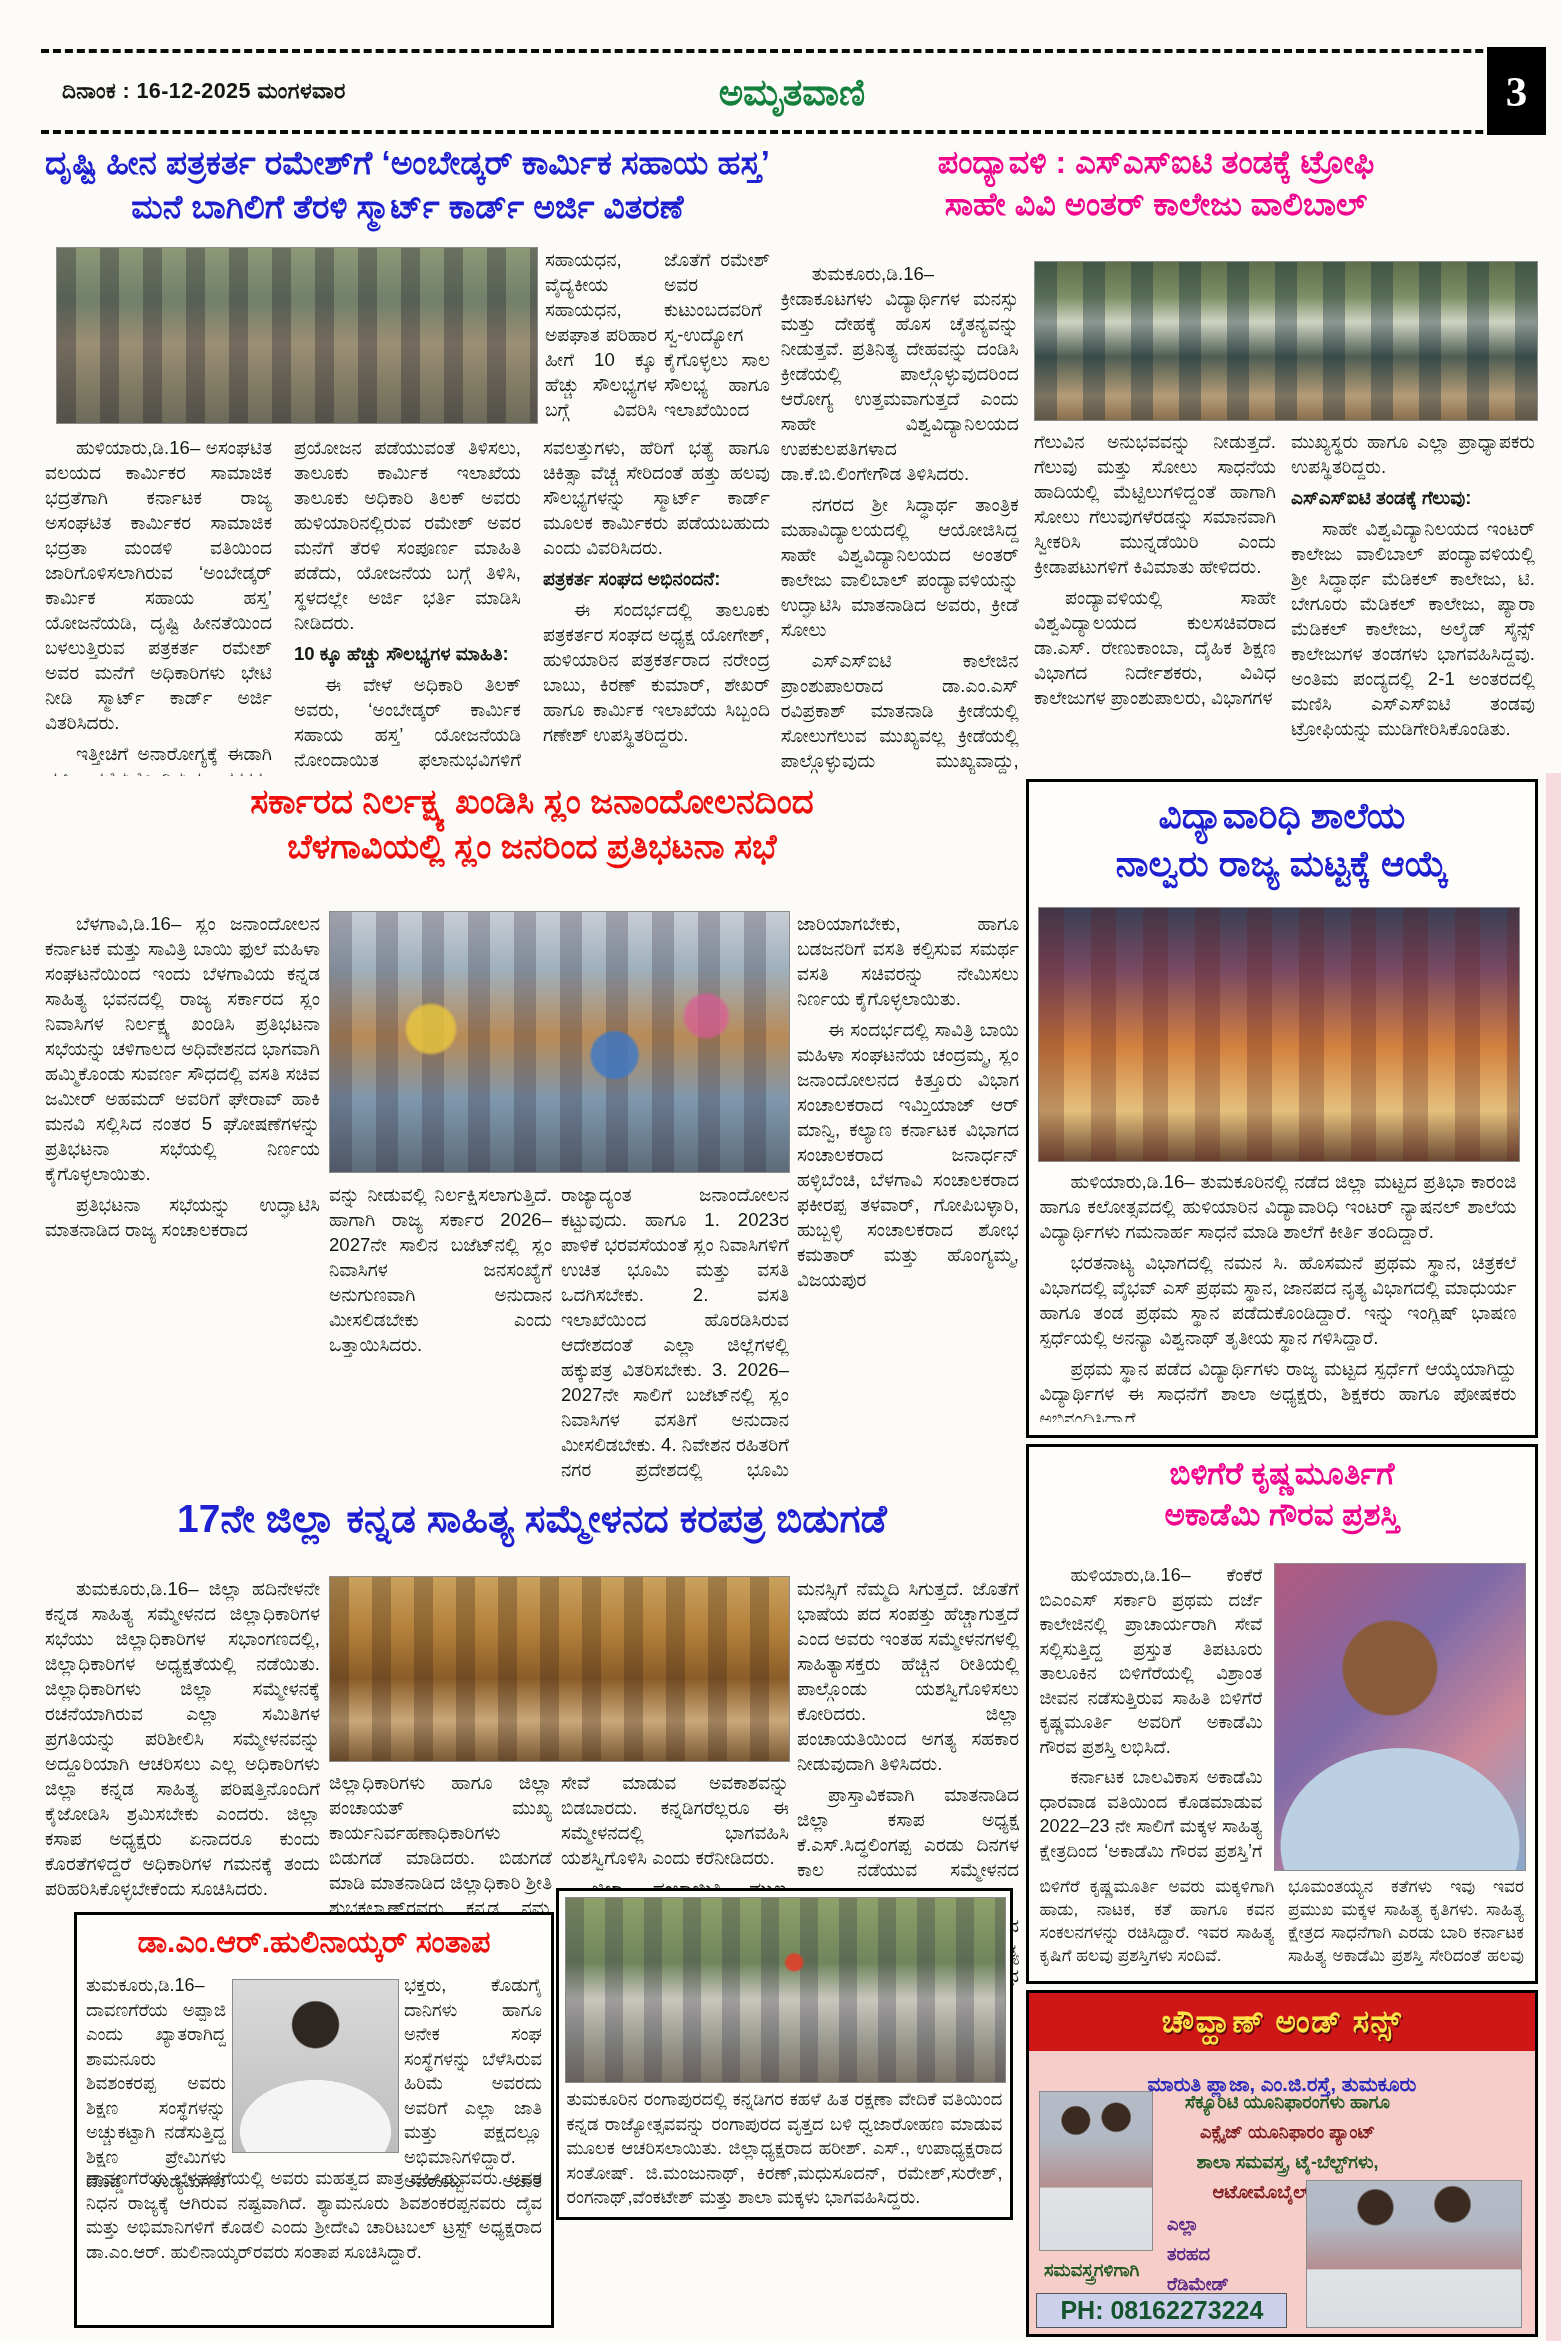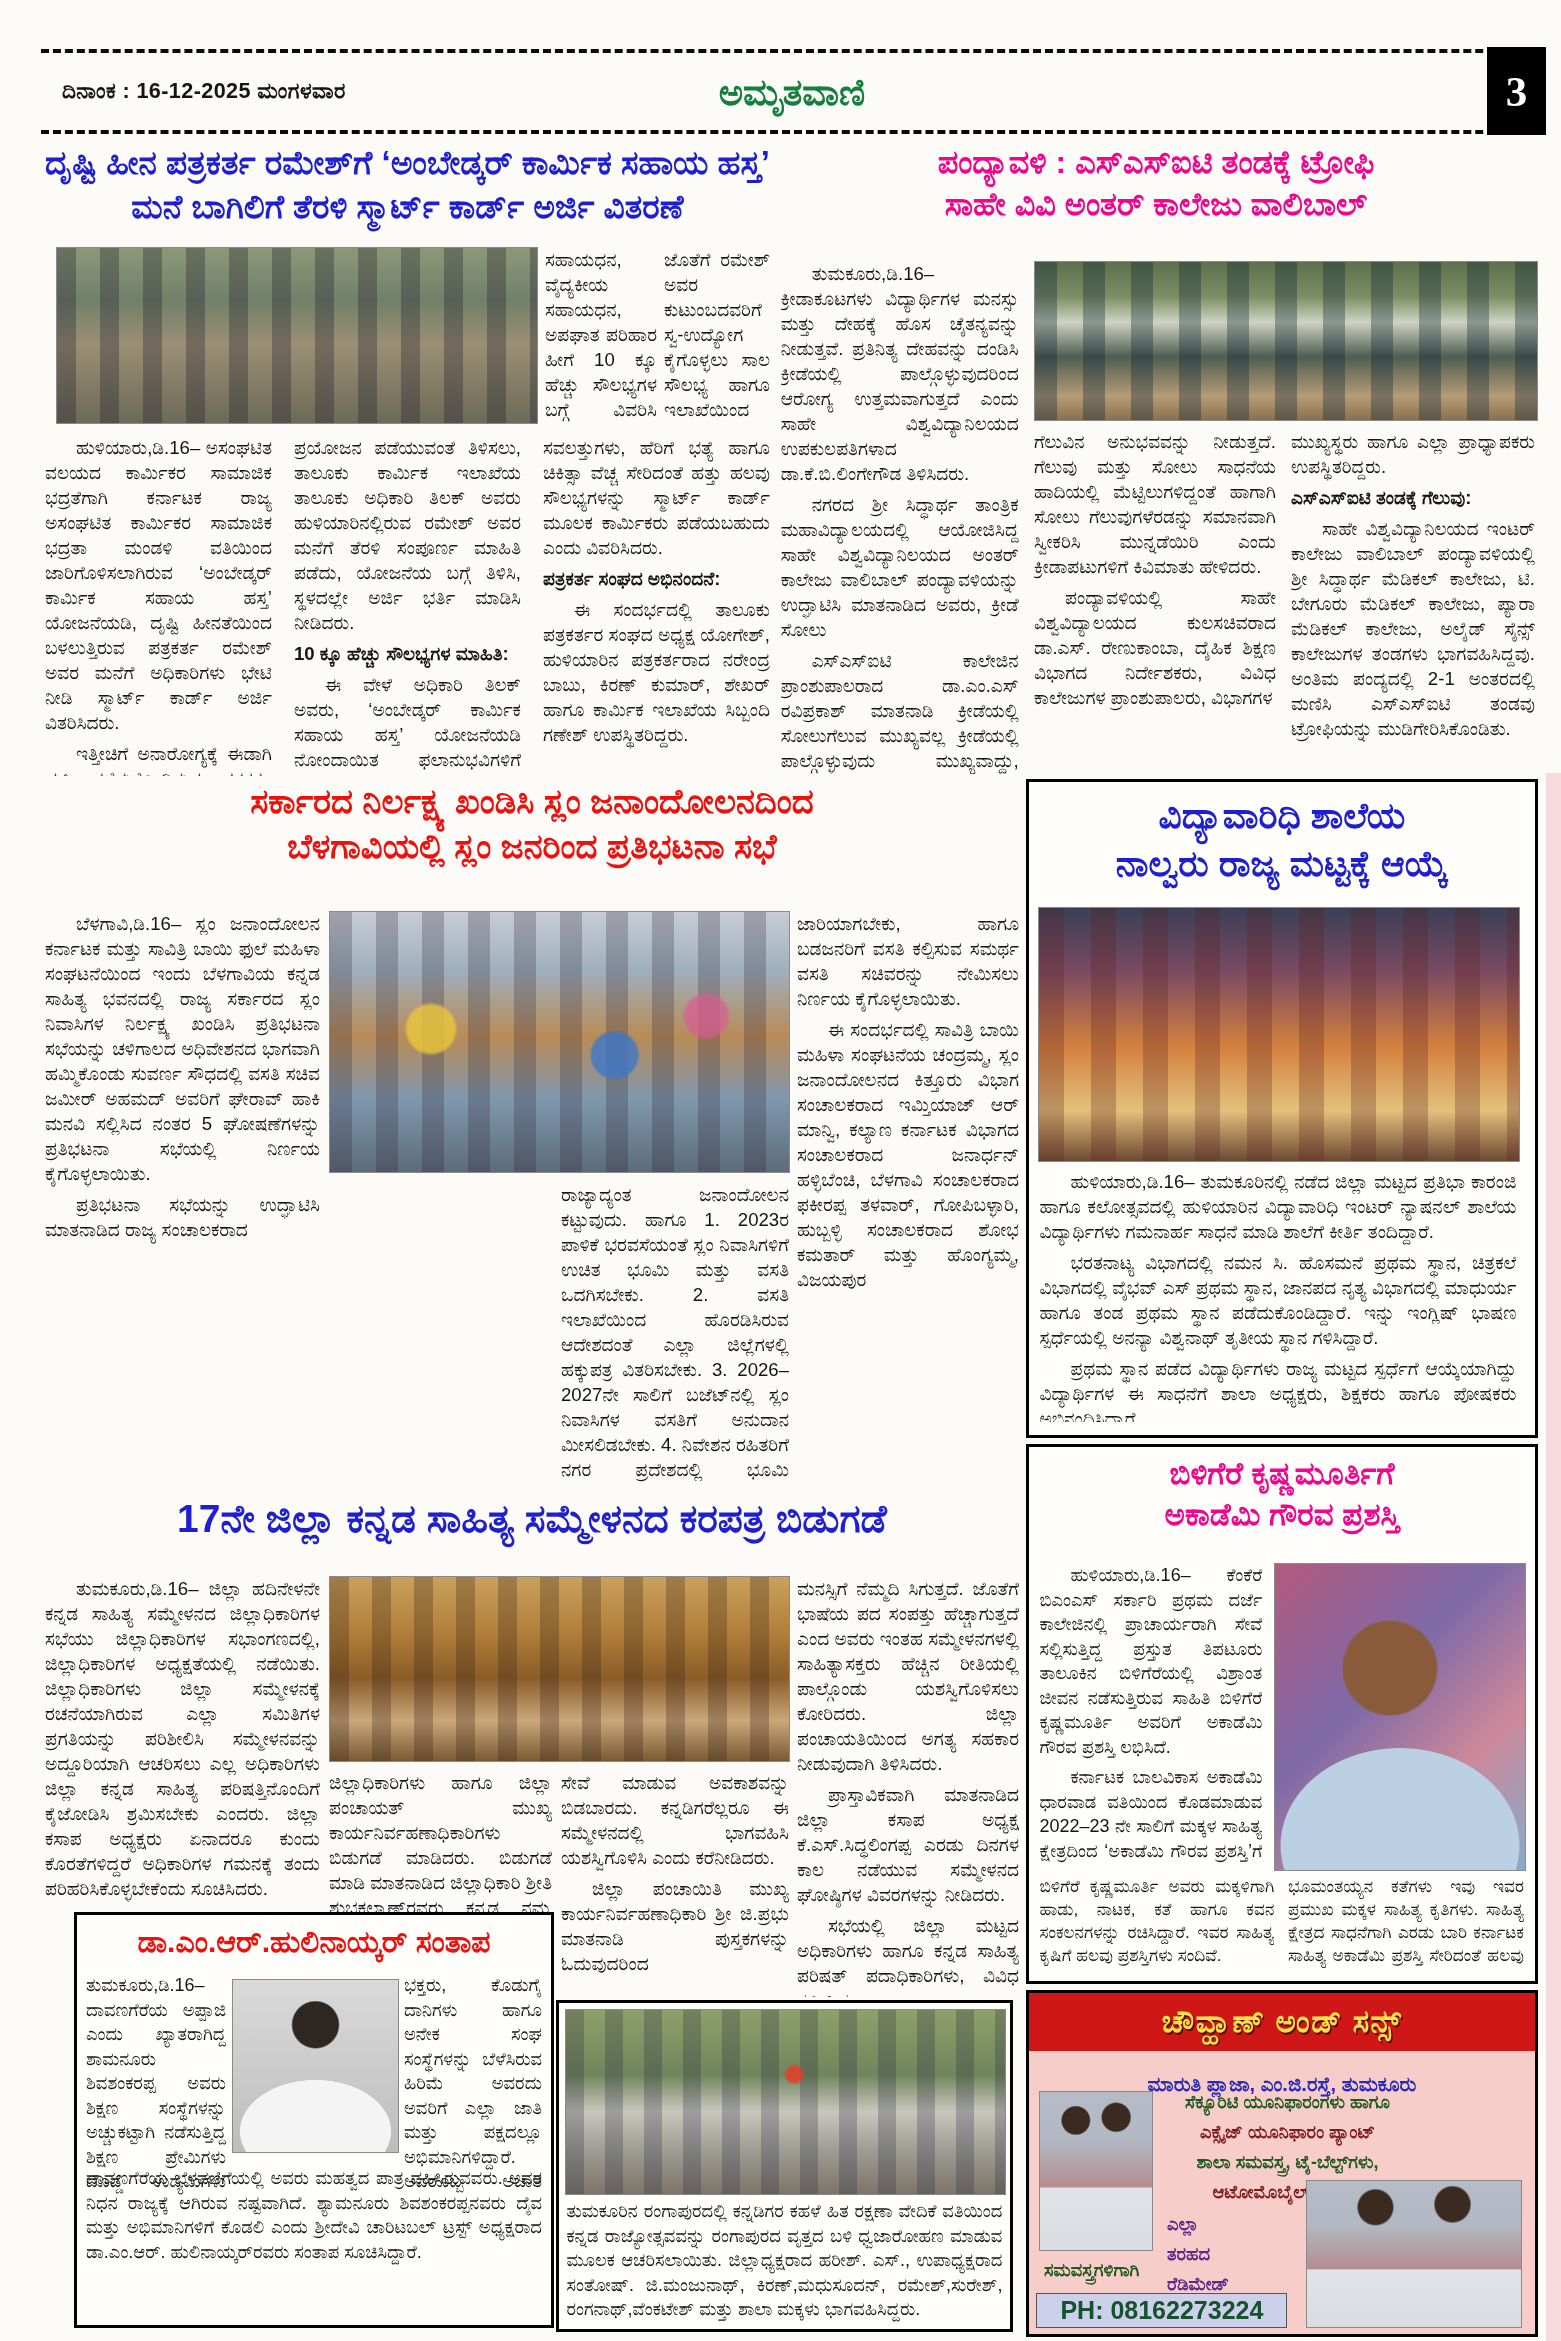--- a/index.html
+++ b/index.html
@@ -132,20 +132,23 @@
 </div>
 
 <div class="abs" style="left:45px;top:779px;width:974px;height:708px;">
   <div class="hl hl-red" style="font-size:34px;">ಸರ್ಕಾರದ ನಿರ್ಲಕ್ಷ್ಯ ಖಂಡಿಸಿ ಸ್ಲಂ ಜನಾಂದೋಲನದಿಂದ</div>
   <div class="hl hl-red" style="font-size:34px;">ಬೆಳಗಾವಿಯಲ್ಲಿ ಸ್ಲಂ ಜನರಿಂದ ಪ್ರತಿಭಟನಾ ಸಭೆ</div>
   <div class="abs col" style="left:0;top:132px;width:275px;height:574px;">
     <p>ಬೆಳಗಾವಿ,ಡಿ.16– ಸ್ಲಂ ಜನಾಂದೋಲನ ಕರ್ನಾಟಕ ಮತ್ತು ಸಾವಿತ್ರಿ ಬಾಯಿ ಫುಲೆ ಮಹಿಳಾ ಸಂಘಟನೆಯಿಂದ ಇಂದು ಬೆಳಗಾವಿಯ ಕನ್ನಡ ಸಾಹಿತ್ಯ ಭವನದಲ್ಲಿ ರಾಜ್ಯ ಸರ್ಕಾರದ ಸ್ಲಂ ನಿವಾಸಿಗಳ ನಿರ್ಲಕ್ಷ್ಯ ಖಂಡಿಸಿ ಪ್ರತಿಭಟನಾ ಸಭೆಯನ್ನು ಚಳಿಗಾಲದ ಅಧಿವೇಶನದ ಭಾಗವಾಗಿ ಹಮ್ಮಿಕೊಂಡು ಸುವರ್ಣ ಸೌಧದಲ್ಲಿ ವಸತಿ ಸಚಿವ ಜಮೀರ್ ಅಹಮದ್ ಅವರಿಗೆ ಘೇರಾವ್ ಹಾಕಿ ಮನವಿ ಸಲ್ಲಿಸಿದ ನಂತರ 5 ಘೋಷಣೆಗಳನ್ನು ಪ್ರತಿಭಟನಾ ಸಭೆಯಲ್ಲಿ ನಿರ್ಣಯ ಕೈಗೊಳ್ಳಲಾಯಿತು.</p>
     <p>ಪ್ರತಿಭಟನಾ ಸಭೆಯನ್ನು ಉದ್ಘಾಟಿಸಿ ಮಾತನಾಡಿದ ರಾಜ್ಯ ಸಂಚಾಲಕರಾದ</p>
   </div>
   <div class="abs ph ph-protest" style="left:284px;top:132px;width:459px;height:260px;"></div>
+  <div class="abs col" style="left:284px;top:403px;width:223px;height:303px;">
+    <p class="nohang">ವನ್ನು ನೀಡುವಲ್ಲಿ ನಿರ್ಲಕ್ಷಿಸಲಾಗುತ್ತಿದೆ. ಹಾಗಾಗಿ ರಾಜ್ಯ ಸರ್ಕಾರ 2026–2027ನೇ ಸಾಲಿನ ಬಜೆಟ್‌ನಲ್ಲಿ ಸ್ಲಂ ನಿವಾಸಿಗಳ ಜನಸಂಖ್ಯೆಗೆ ಅನುಗುಣವಾಗಿ ಅನುದಾನ ಮೀಸಲಿಡಬೇಕು ಎಂದು ಒತ್ತಾಯಿಸಿದರು.</p>
+  </div>
   <div class="abs col" style="left:516px;top:403px;width:228px;height:303px;">
     <p class="nohang">ರಾಜ್ಯಾದ್ಯಂತ ಜನಾಂದೋಲನ ಕಟ್ಟುವುದು. ಹಾಗೂ 1. 2023ರ ಪಾಳಿಕೆ ಭರವಸೆಯಂತೆ ಸ್ಲಂ ನಿವಾಸಿಗಳಿಗೆ ಉಚಿತ ಭೂಮಿ ಮತ್ತು ವಸತಿ ಒದಗಿಸಬೇಕು. 2. ವಸತಿ ಇಲಾಖೆಯಿಂದ ಹೊರಡಿಸಿರುವ ಆದೇಶದಂತೆ ಎಲ್ಲಾ ಜಿಲ್ಲೆಗಳಲ್ಲಿ ಹಕ್ಕುಪತ್ರ ವಿತರಿಸಬೇಕು. 3. 2026–2027ನೇ ಸಾಲಿಗೆ ಬಜೆಟ್‌ನಲ್ಲಿ ಸ್ಲಂ ನಿವಾಸಿಗಳ ವಸತಿಗೆ ಅನುದಾನ ಮೀಸಲಿಡಬೇಕು. 4. ನಿವೇಶನ ರಹಿತರಿಗೆ ನಗರ ಪ್ರದೇಶದಲ್ಲಿ ಭೂಮಿ ಕಾಯ್ದಿರಿಸಬೇಕು. 5. ರಾಜ್ಯದಲ್ಲಿ ವಸತಿ ಹಕ್ಕು ಕಾಯ್ದೆ</p>
   </div>
   <div class="abs col" style="left:752px;top:132px;width:222px;height:574px;">
     <p class="nohang">ಜಾರಿಯಾಗಬೇಕು, ಹಾಗೂ ಬಡಜನರಿಗೆ ವಸತಿ ಕಲ್ಪಿಸುವ ಸಮರ್ಥ ವಸತಿ ಸಚಿವರನ್ನು ನೇಮಿಸಲು ನಿರ್ಣಯ ಕೈಗೊಳ್ಳಲಾಯಿತು.</p>
     <p>ಈ ಸಂದರ್ಭದಲ್ಲಿ ಸಾವಿತ್ರಿ ಬಾಯಿ ಮಹಿಳಾ ಸಂಘಟನೆಯ ಚಂದ್ರಮ್ಮ, ಸ್ಲಂ ಜನಾಂದೋಲನದ ಕಿತ್ತೂರು ವಿಭಾಗ ಸಂಚಾಲಕರಾದ ಇಮ್ತಿಯಾಜ್ ಆರ್ ಮಾನ್ವಿ, ಕಲ್ಯಾಣ ಕರ್ನಾಟಕ ವಿಭಾಗದ ಸಂಚಾಲಕರಾದ ಜನಾರ್ಧನ್ ಹಳ್ಳಿಬೆಂಚಿ, ಬೆಳಗಾವಿ ಸಂಚಾಲಕರಾದ ಫಕೀರಪ್ಪ ತಳವಾರ್, ಗೋಪಿಬಳ್ಳಾರಿ, ಹುಬ್ಬಳ್ಳಿ ಸಂಚಾಲಕರಾದ ಶೋಭ ಕಮತಾರ್ ಮತ್ತು ಹೊಂಗ್ಯಮ್ಮ, ವಿಜಯಪುರ</p>
   </div>
 </div>
 
 <div class="abs" style="left:45px;top:1493px;width:974px;height:840px;">
@@ -176,21 +179,21 @@
   </div>
   <div class="abs ph ph-portrait" style="left:155px;top:64px;width:165px;height:172px;"></div>
   <div class="abs col" style="left:327px;top:58px;width:138px;height:223px;font-size:18px;line-height:24.5px;">
     <p class="nohang">ಭಕ್ತರು, ಕೊಡುಗೈ ದಾನಿಗಳು ಹಾಗೂ ಅನೇಕ ಸಂಘ ಸಂಸ್ಥೆಗಳನ್ನು ಬೆಳೆಸಿರುವ ಹಿರಿಮೆ ಅವರದು ಅವರಿಗೆ ಎಲ್ಲಾ ಜಾತಿ ಮತ್ತು ಪಕ್ಷದಲ್ಲೂ ಅಭಿಮಾನಿಗಳಿದ್ದಾರೆ. ಅವರೊಬ್ಬ ಅಜಾತ ಶತ್ರು. ಈ ದು:ಖವನ್ನು ಭರಿಸುವ ಶಕ್ತಿಯನ್ನು ದೇವರು ಅವರ ಕುಟುಂಬ</p>
   </div>
   <div class="abs col" style="left:9px;top:251px;width:456px;height:150px;font-size:18px;line-height:24.5px;">
     <p class="nohang">ದಾವಣಗೆರೆಯ ಬೆಳವಣಿಗೆಯಲ್ಲಿ ಅವರು ಮಹತ್ವದ ಪಾತ್ರ ವಹಿಸಿರುವವರು. ಅವರ ನಿಧನ ರಾಜ್ಯಕ್ಕೆ ಆಗಿರುವ ನಷ್ಟವಾಗಿದೆ. ಶ್ಯಾಮನೂರು ಶಿವಶಂಕರಪ್ಪನವರು ದೈವ ಮತ್ತು ಅಭಿಮಾನಿಗಳಿಗೆ ಕೊಡಲಿ ಎಂದು ಶ್ರೀದೇವಿ ಚಾರಿಟಬಲ್ ಟ್ರಸ್ಟ್ ಅಧ್ಯಕ್ಷರಾದ ಡಾ.ಎಂ.ಆರ್. ಹುಲಿನಾಯ್ಕರ್‌ರವರು ಸಂತಾಪ ಸೂಚಿಸಿದ್ದಾರೆ.</p>
   </div>
 </div>
 
-<div class="abs box" style="left:556px;top:2000px;width:451px;height:326px;border-width:3px;">
+<div class="abs box" style="left:556px;top:1888px;width:451px;height:326px;border-width:3px;">
   <div class="abs ph ph-flag" style="left:6px;top:6px;width:439px;height:184px;"></div>
   <div class="abs cap" style="left:7.4px;top:196px;width:436px;">ತುಮಕೂರಿನ ರಂಗಾಪುರದಲ್ಲಿ ಕನ್ನಡಿಗರ ಕಹಳೆ ಹಿತ ರಕ್ಷಣಾ ವೇದಿಕೆ ವತಿಯಿಂದ ಕನ್ನಡ ರಾಜ್ಯೋತ್ಸವವನ್ನು ರಂಗಾಪುರದ ವೃತ್ತದ ಬಳಿ ಧ್ವಜಾರೋಹಣ ಮಾಡುವ ಮೂಲಕ ಆಚರಿಸಲಾಯಿತು. ಜಿಲ್ಲಾಧ್ಯಕ್ಷರಾದ ಹರೀಶ್. ಎಸ್., ಉಪಾಧ್ಯಕ್ಷರಾದ ಸಂತೋಷ್. ಜಿ.ಮಂಜುನಾಥ್, ಕಿರಣ್,ಮಧುಸೂದನ್, ರಮೇಶ್,ಸುರೇಶ್, ರಂಗನಾಥ್,ವೆಂಕಟೇಶ್ ಮತ್ತು ಶಾಲಾ ಮಕ್ಕಳು ಭಾಗವಹಿಸಿದ್ದರು.</div>
 </div>
 
 <div class="abs box" style="left:1026px;top:779px;width:506px;height:653px;">
   <div class="hl hl-blue" style="font-size:36px;margin-top:10.4px;">ವಿದ್ಯಾವಾರಿಧಿ ಶಾಲೆಯ</div>
   <div class="hl hl-blue" style="font-size:36px;">ನಾಲ್ವರು ರಾಜ್ಯ ಮಟ್ಟಕ್ಕೆ ಆಯ್ಕೆ</div>
   <div class="abs ph ph-stage" style="left:9px;top:125px;width:480px;height:253px;"></div>
   <div class="abs col" style="left:10.4px;top:387px;width:477px;height:253px;">
     <p>ಹುಳಿಯಾರು,ಡಿ.16– ತುಮಕೂರಿನಲ್ಲಿ ನಡೆದ ಜಿಲ್ಲಾ ಮಟ್ಟದ ಪ್ರತಿಭಾ ಕಾರಂಜಿ ಹಾಗೂ ಕಲೋತ್ಸವದಲ್ಲಿ ಹುಳಿಯಾರಿನ ವಿದ್ಯಾವಾರಿಧಿ ಇಂಟರ್ ನ್ಯಾಷನಲ್ ಶಾಲೆಯ ವಿದ್ಯಾರ್ಥಿಗಳು ಗಮನಾರ್ಹ ಸಾಧನೆ ಮಾಡಿ ಶಾಲೆಗೆ ಕೀರ್ತಿ ತಂದಿದ್ದಾರೆ.</p>

